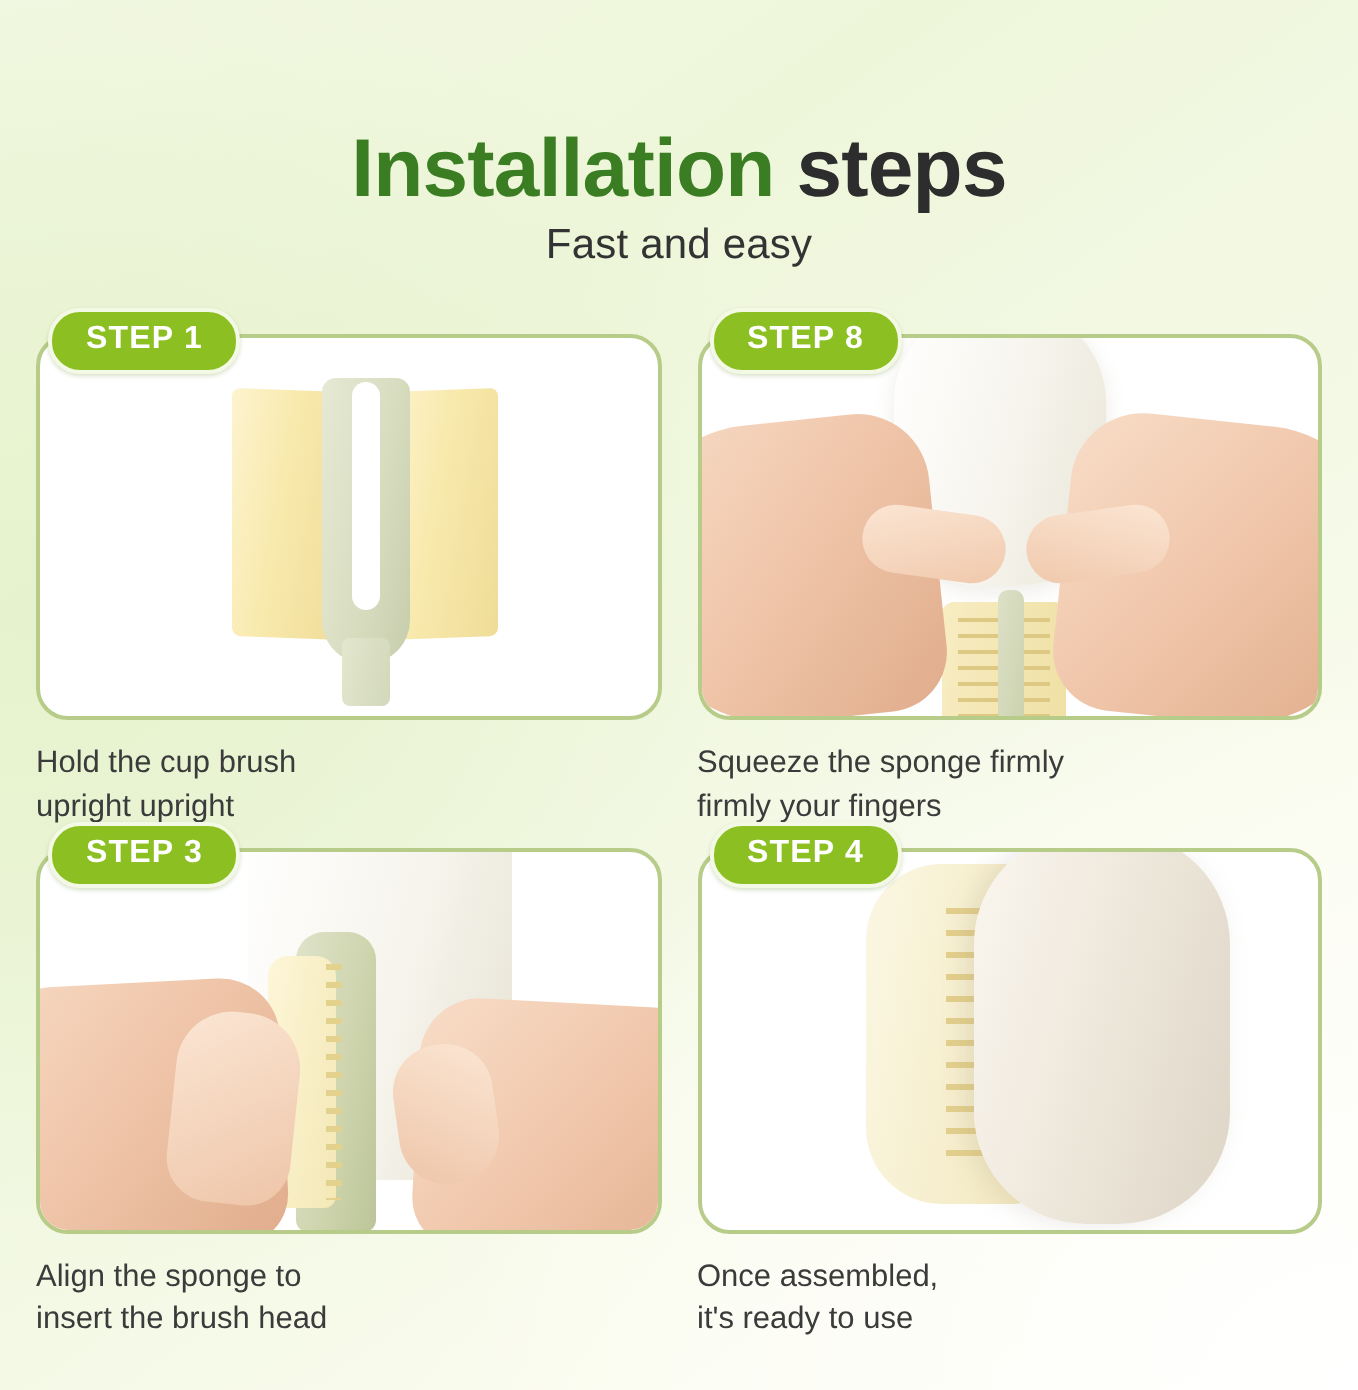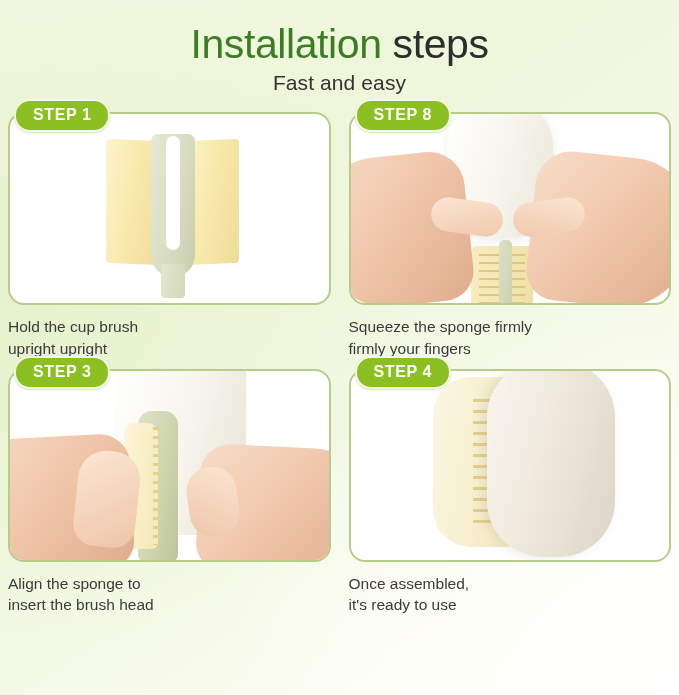--- a/index.html
+++ b/index.html
@@ -17,35 +17,35 @@
     background:
       radial-gradient(120% 95% at 100% 100%, #ffffff 0%, rgba(255,255,255,0) 58%),
       radial-gradient(95% 80% at 2% 44%, #e6f2cd 0%, rgba(230,242,205,0) 62%),
       linear-gradient(145deg, #f2f8e2 0%, #eef6da 28%, #f4f9e6 58%, #fbfcef 80%, #fdfdf3 100%);
   }
 
   
   .header { padding-top:22px; text-align:center; }
 
   .title {
-    font-size:41px; font-weight:400; letter-spacing:-0.4px;
-    line-height:1.08; white-space:nowrap;
+    font-size:41px; font-weight:700; letter-spacing:-0.4px;
+    line-height:1.08; white-space:nowrap;margin-top:40px;
   }
   .title .t-green { color:#3a7d22; }
   .title .t-dark  { color:#2d2d2d; }
 
   .subtitle {
     margin-top:5px;
     font-size:21px; font-weight:400; color:#333333; letter-spacing:0.1px;
   }
 
   
   .grid {
-    margin-top:17px;
-    padding:0 8px;
+    margin-top:32px;
+    padding:0 18px;
     display:grid;
     grid-template-columns:1fr 1fr;
     column-gap:18px;
     row-gap:10px;
   }
 
   .step { position:relative; }
 
   .card {
     position:relative;

